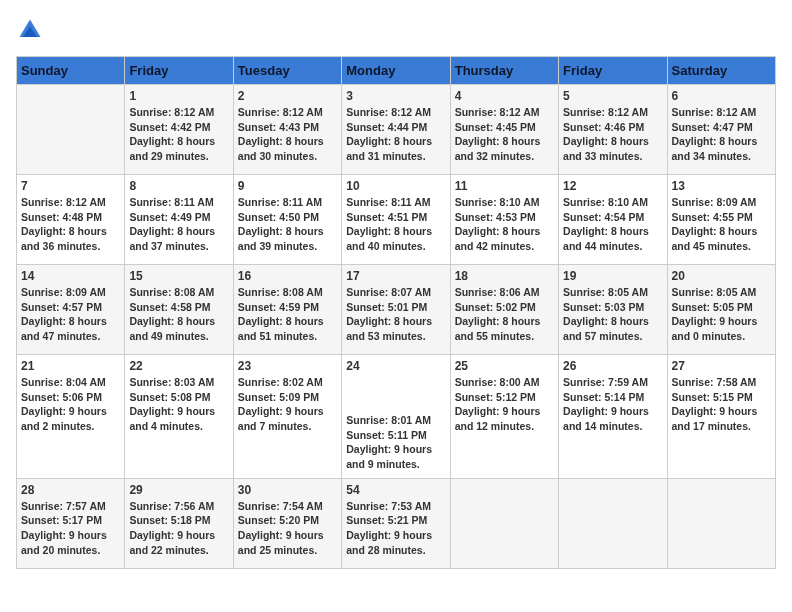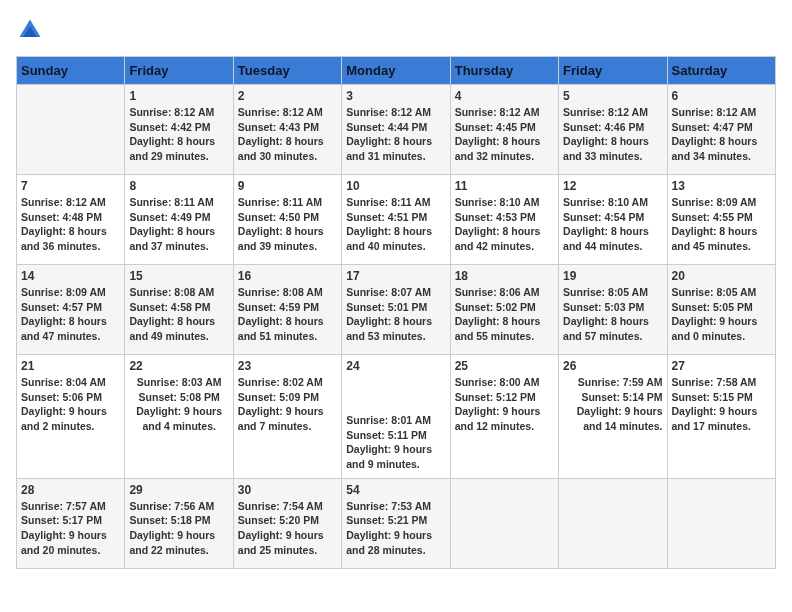--- a/index.html
+++ b/index.html
@@ -255,21 +255,21 @@
       </tr>
       <tr>
         <td>
           <span class="day-number">21</span>
           <div class="day-detail" style="white-space: pre-line;">Sunrise: 8:04 AM
 Sunset: 5:06 PM
 Daylight: 9 hours and 2 minutes.</div>
         </td>
         <td>
           <span class="day-number">22</span>
-          <div class="day-detail" style="white-space: pre-line; text-align: center;">Sunrise: 8:03 AM
+          <div class="day-detail" style="white-space: pre-line;">Sunrise: 8:03 AM
 Sunset: 5:08 PM
 Daylight: 9 hours and 4 minutes.</div>
         </td>
         <td>
           <span class="day-number">23</span>
           <div class="day-detail" style="white-space: pre-line;">Sunrise: 8:02 AM
 Sunset: 5:09 PM
 Daylight: 9 hours and 7 minutes.</div>
         </td>
         <td>
@@ -279,21 +279,21 @@
 Daylight: 9 hours and 9 minutes.</div>
         </td>
         <td>
           <span class="day-number">25</span>
           <div class="day-detail" style="white-space: pre-line;">Sunrise: 8:00 AM
 Sunset: 5:12 PM
 Daylight: 9 hours and 12 minutes.</div>
         </td>
         <td>
           <span class="day-number">26</span>
-          <div class="day-detail" style="white-space: pre-line; text-align: right;">Sunrise: 7:59 AM
+          <div class="day-detail" style="white-space: pre-line;">Sunrise: 7:59 AM
 Sunset: 5:14 PM
 Daylight: 9 hours and 14 minutes.</div>
         </td>
         <td>
           <span class="day-number">27</span>
           <div class="day-detail" style="white-space: pre-line;">Sunrise: 7:58 AM
 Sunset: 5:15 PM
 Daylight: 9 hours and 17 minutes.</div>
         </td>
       </tr>

